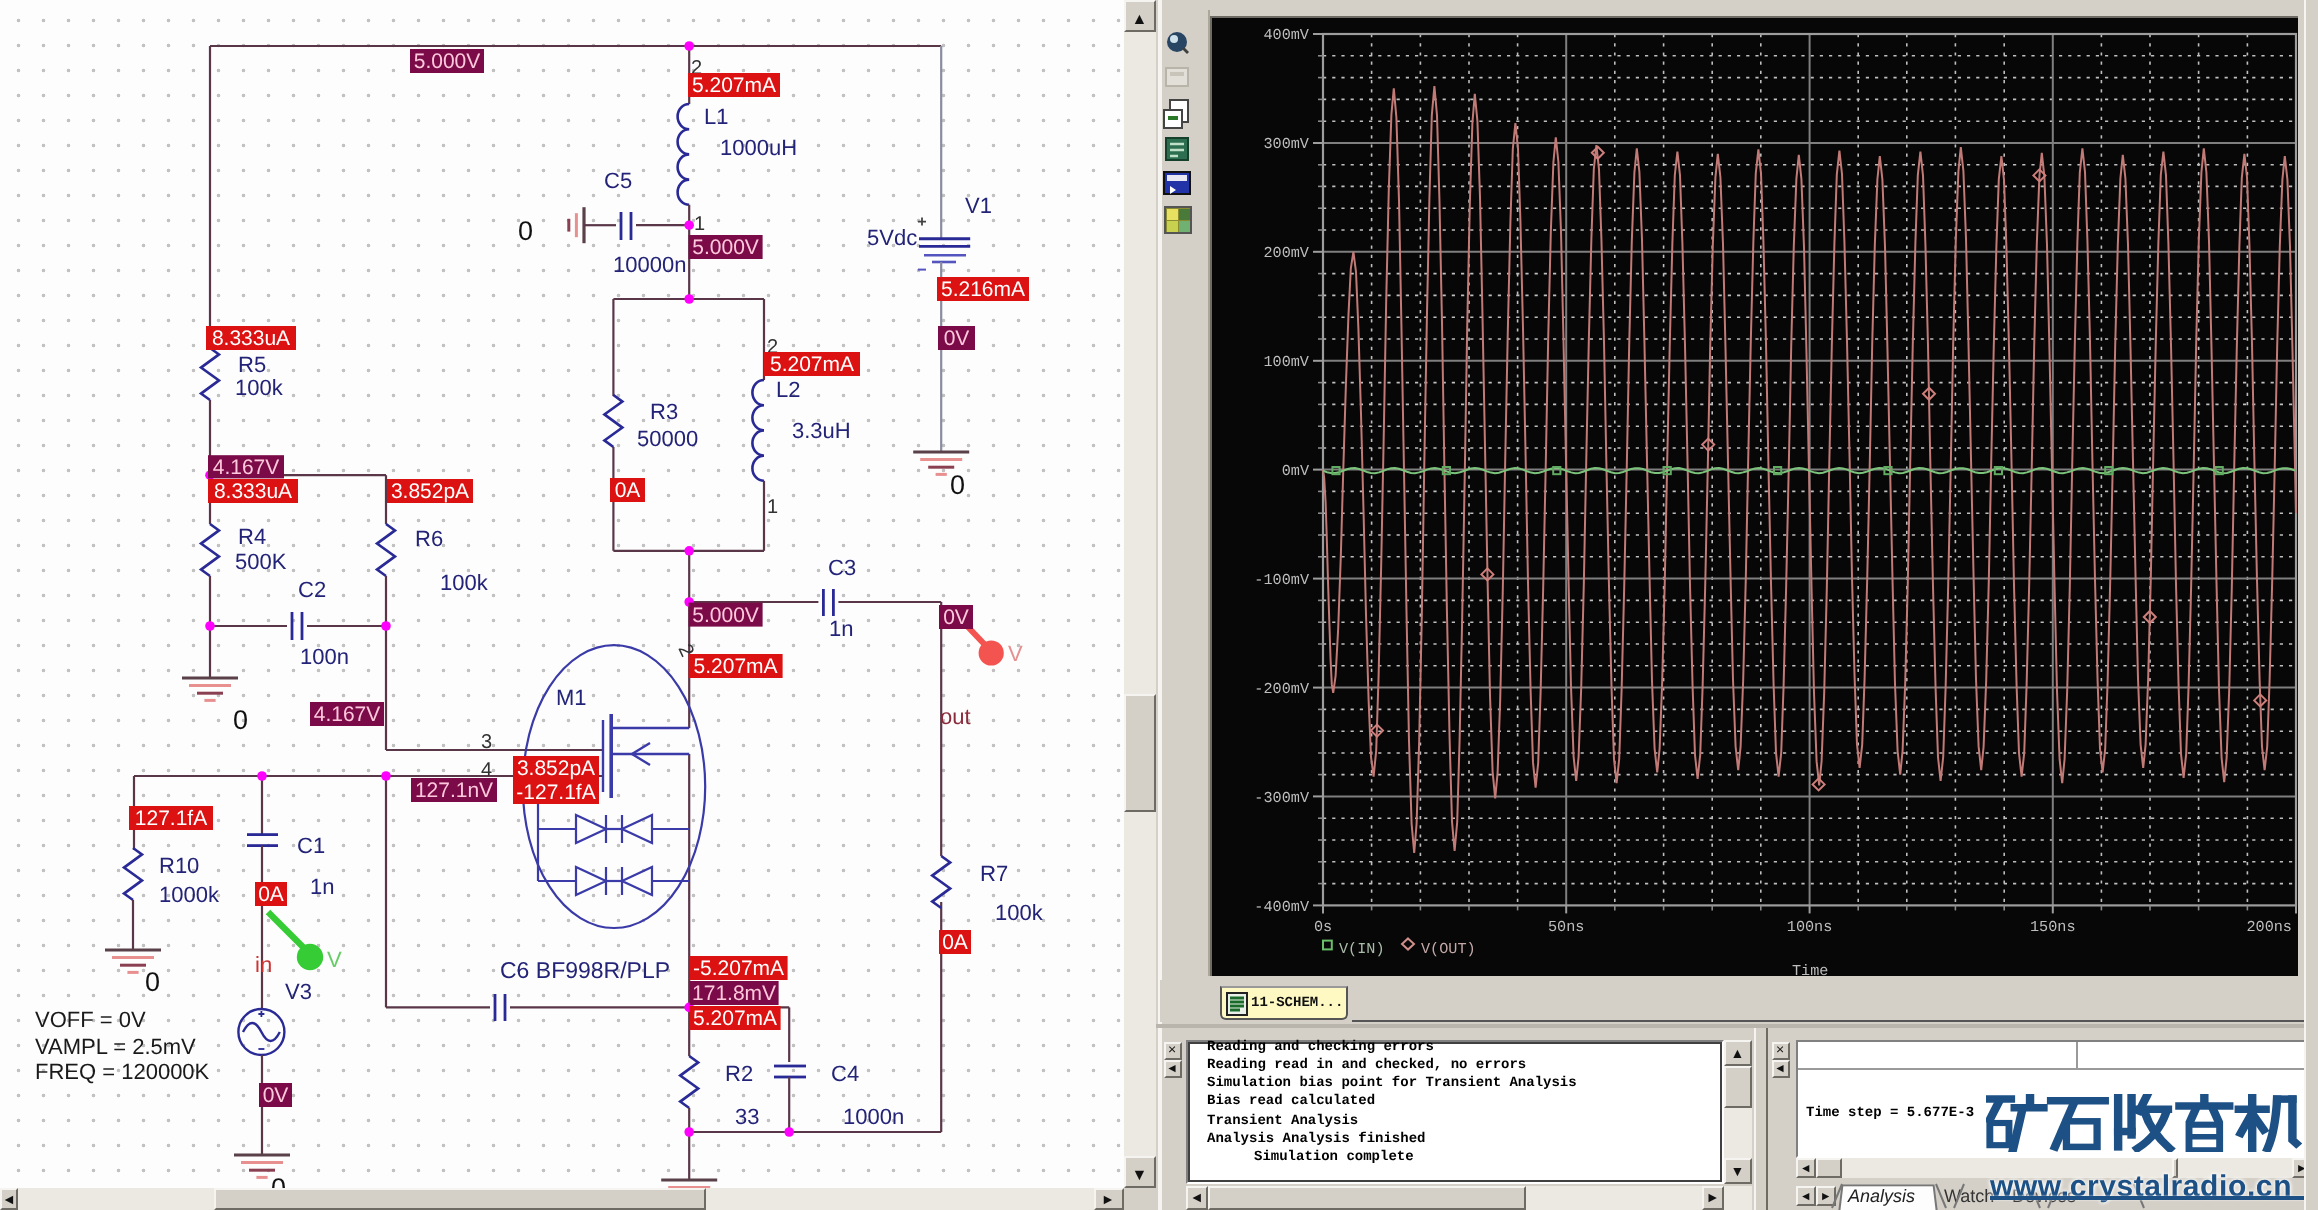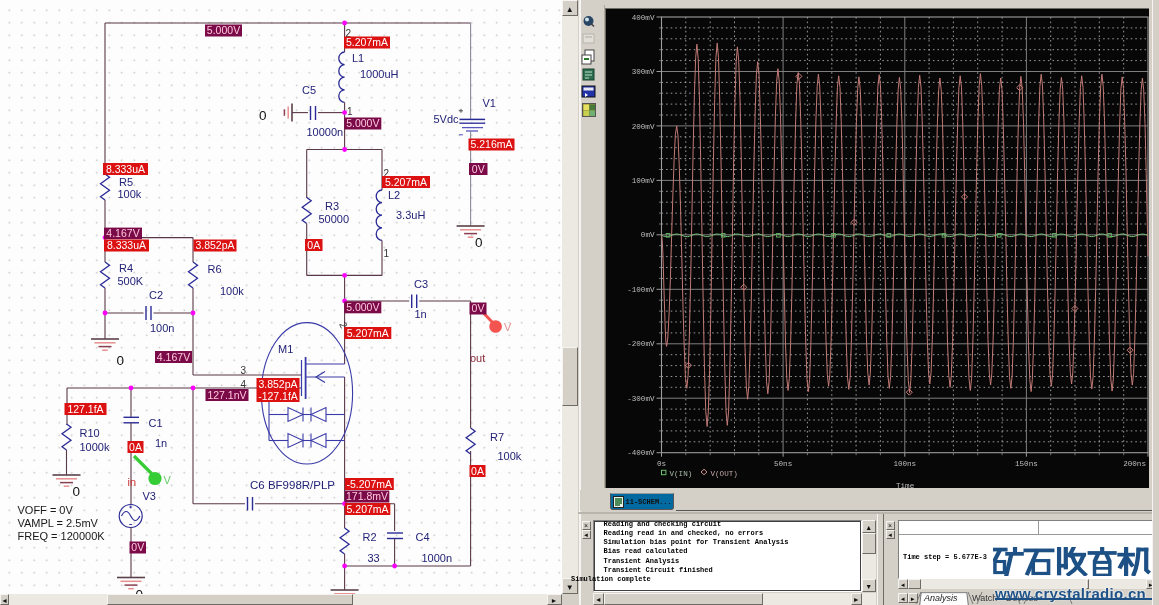--- a/index.html
+++ b/index.html
@@ -468,45 +468,45 @@
 <rect x="529.8" y="233.5" width="3.6" height="3.6" fill="none" stroke="#61aa61" stroke-width="1"></rect>
 <rect x="83.5" y="470.3" width="4.4" height="4.4" fill="none" stroke="#6abf6a" stroke-width="1"></rect>
 <text x="91.5" y="476.3" font-size="7.6" fill="#a9bba9" font-family="Liberation Mono, monospace">V(IN)</text>
 <path d="M126.0 469.2 L129.0 472 L126.0 474.8 L123.0 472 Z" fill="none" stroke="#cf8f8b" stroke-width="1"></path>
 <text x="132.5" y="476.3" font-size="7.6" fill="#c4a8a8" font-family="Liberation Mono, monospace">V(OUT)</text>
 <text x="318" y="487.5" font-size="7.6" fill="#bdbdbd" font-family="Liberation Mono, monospace">Time</text>
 </g>
 </svg>
 
 <div style="position:absolute;left:580px;top:490px;width:579px;height:21px;background:#d4d0c8;"></div>
-<div style="position:absolute;left:609.5px;top:492.5px;width:64.5px;height:17px;background:#0369a1;border:1px solid #555;border-top:1px solid #999;border-radius:0 0 3px 3px;">
+<div style="position:absolute;left:609.5px;top:492.5px;width:64.5px;height:17px;background:#fef9c3;border:1px solid #555;border-top:1px solid #999;border-radius:0 0 3px 3px;">
   <svg width="12" height="12" style="position:absolute;left:2.5px;top:2px;">
       <rect x="0.5" y="0.5" width="10" height="11" fill="#e8f0e8" stroke="#222"></rect>
       <path d="M2 3 h7 M2 5 h7 M2 7 h7 M2 9 h5" stroke="#1a6a2a" stroke-width="1.4"></path>
     </svg>
   <span class="mono" style="position:absolute;left:15px;top:4px;font-size:7px;font-weight:bold;color:#111;white-space:nowrap;">11-SCHEM...</span>
 </div>
 <div style="position:absolute;left:676px;top:509.5px;width:476px;height:1.2px;background:#555;"></div>
 
 <div style="position:absolute;left:578px;top:512px;width:581px;height:2px;background:#b9b5ac;"></div>
 
 <div class="btn" style="left:581.5px;top:520.5px;width:9px;height:9px;">
     <div style="font-size:7px;line-height:8px;text-align:center;color:#111;">×</div>
   </div>
 <div class="btn" style="left:581.5px;top:530px;width:9px;height:9px;">
     <div style="font-size:6px;line-height:8px;text-align:center;color:#111;">◄</div>
   </div>
 <div style="position:absolute;left:592.8px;top:519.5px;width:269px;height:72.5px;background:#fff;border:1px solid #808080;border-right-color:#fff;border-bottom-color:#fff;outline:1px solid #404040;outline-offset:-2px;"></div>
-<div class="mono" style="position:absolute;left:603.5px;top:519.8px;font-size:7px;font-weight:bold;color:#000;white-space:nowrap;">Reading and checking circuit</div>
+<div class="mono" style="position:absolute;left:603.5px;top:519.8px;font-size:7px;font-weight:bold;color:#000;white-space:nowrap;">Reading and checking errors</div>
 <div class="mono" style="position:absolute;left:603.5px;top:529.0px;font-size:7px;font-weight:bold;color:#000;white-space:nowrap;">Reading read in and checked, no errors</div>
 <div class="mono" style="position:absolute;left:603.5px;top:538.2px;font-size:7px;font-weight:bold;color:#000;white-space:nowrap;">Simulation bias point for Transient Analysis</div>
 <div class="mono" style="position:absolute;left:603.5px;top:547.4px;font-size:7px;font-weight:bold;color:#000;white-space:nowrap;">Bias read calculated</div>
 <div class="mono" style="position:absolute;left:603.5px;top:556.6px;font-size:7px;font-weight:bold;color:#000;white-space:nowrap;">Transient Analysis</div>
-<div class="mono" style="position:absolute;left:603.5px;top:565.8px;font-size:7px;font-weight:bold;color:#000;white-space:nowrap;">Transient Circuit finished</div>
-<div class="mono" style="position:absolute;left:571px;top:575.0px;font-size:7px;font-weight:bold;color:#000;white-space:nowrap;">Simulation complete</div>
+<div class="mono" style="position:absolute;left:603.5px;top:565.8px;font-size:7px;font-weight:bold;color:#000;white-space:nowrap;">Analysis Analysis finished</div>
+<div class="mono" style="position:absolute;left:627px;top:575.0px;font-size:7px;font-weight:bold;color:#000;white-space:nowrap;">Simulation complete</div>
 
 <div style="position:absolute;left:861.7px;top:519.5px;width:14px;height:72.5px;background:#ece9e2;">
   <div class="btn" style="left:0;top:0;width:14px;height:13px;">
       <div class="arrow" style="margin-top:2px;font-size:7px;">▲</div>
     </div>
   <div class="btn" style="left:0;top:13.5px;width:14px;height:21px;"></div>
   <div class="btn" style="left:0;top:59.5px;width:14px;height:13px;">
       <div class="arrow" style="margin-top:2px;font-size:7px;">▼</div>
     </div>
 </div>

